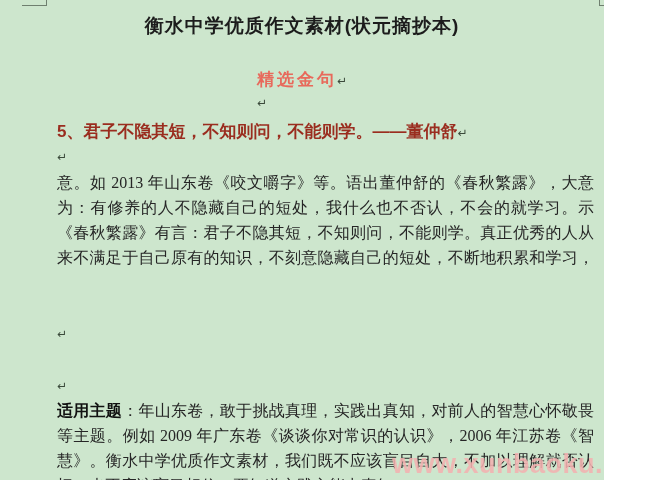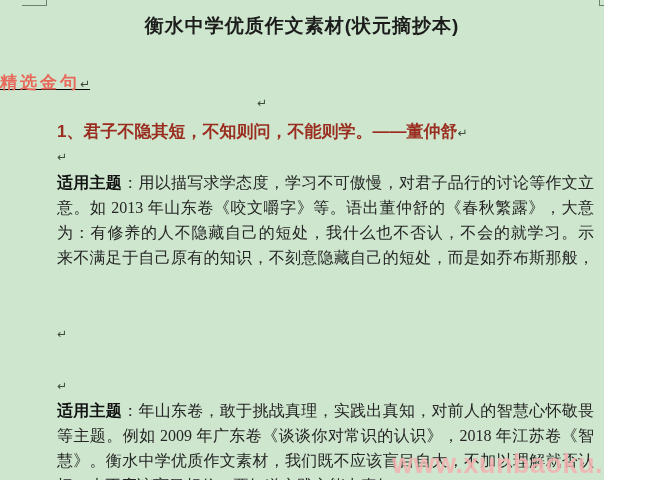--- a/index.html
+++ b/index.html
@@ -29,21 +29,21 @@
   }
   .pm-abs{position:absolute;}
   .pm-title-line{left:616px;top:47px;}
   .pm-center{left:257px;top:96px;}
   .pm-e1{left:57px;top:150px;}
   .pm-e2{left:57px;top:327px;}
   .pm-e3{left:57px;top:379px;}
 
   .subtitle-line{
     position:absolute;left:0;right:0;top:69px;
-    line-height:28px;text-decoration:underline;
+    text-align:center;line-height:22px;
   }
   .subtitle-text{
     font-family:"Liberation Sans", sans-serif;
     font-size:17px;font-weight:bold;color:#e8695b;
     letter-spacing:3px;
   }
   .heading{
     position:absolute;left:57px;width:560px;
     font-family:"Liberation Sans", sans-serif;
     font-size:17px;font-weight:bold;color:#9a2d1f;
@@ -95,39 +95,39 @@
   <div class="crop crop-tr"></div>
 
   <div class="doc-title">衡水中学优质作文素材(状元摘抄本)</div>
 
   <span class="pilcrow pm-abs pm-title-line">↵</span>
 
   <div class="subtitle-line"><span class="subtitle-text">精选金句</span><span class="pilcrow">↵</span></div>
 
   <span class="pilcrow pm-abs pm-center">↵</span>
 
-  <div class="heading heading-1"><span>1、君子不隐其短，不知则问，不能则学。——董仲舒</span><span class="pilcrow">↵</span></div>
+  <div class="heading heading-1"><span>5、君子不隐其短，不知则问，不能则学。——董仲舒</span><span class="pilcrow">↵</span></div>
 
   <span class="pilcrow pm-abs pm-e1">↵</span>
 
   <div class="para para-1">
-    <div class="bodyline"><span class="lead">适用主题</span><span>：用以描写求学态度，学习不可傲慢，对君子品行的讨论等作文立</span></div>
     <div class="bodyline">意。如 2013 年山东卷《咬文嚼字》等。语出董仲舒的《春秋繁露》，大意</div>
     <div class="bodyline">为：有修养的人不隐藏自己的短处，我什么也不否认，不会的就学习。示例：</div>
-    <div class="bodyline">来不满足于自己原有的知识，不刻意隐藏自己的短处，而是如乔布斯那般，</div>
+    <div class="bodyline">《春秋繁露》有言：君子不隐其短，不知则问，不能则学。真正优秀的人从</div>
+    <div class="bodyline">来不满足于自己原有的知识，不刻意隐藏自己的短处，不断地积累和学习，</div>
   </div>
 
   <span class="pilcrow pm-abs pm-e2">↵</span>
 
 
   <span class="pilcrow pm-abs pm-e3">↵</span>
 
   <div class="para para-2">
     <div class="bodyline"><span class="lead">适用主题</span><span>：年山东卷，敢于挑战真理，实践出真知，对前人的智慧心怀敬畏</span></div>
-    <div class="bodyline">等主题。例如 2009 年广东卷《谈谈你对常识的认识》，2018 年江苏卷《智</div>
+    <div class="bodyline">等主题。例如 2009 年广东卷《谈谈你对常识的认识》，2006 年江苏卷《智</div>
     <div class="bodyline">慧》。衡水中学优质作文素材，我们既不应该盲目自大，不加以理解就否认一</div>
     <div class="bodyline lastline">切，也不应该盲目相信，要知道实践方能出真知。</div>
   </div>
 
   <div class="watermark">www.xunbaoku.com</div>
 
   <div class="watermark-blue-clip"><span>www.xunbaoku.com</span></div>
 
 </div>
 

